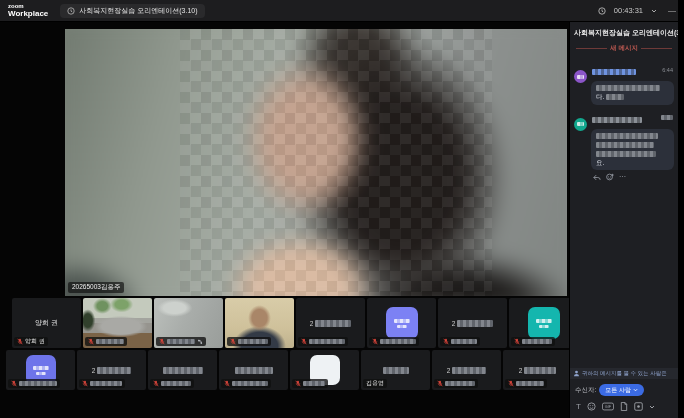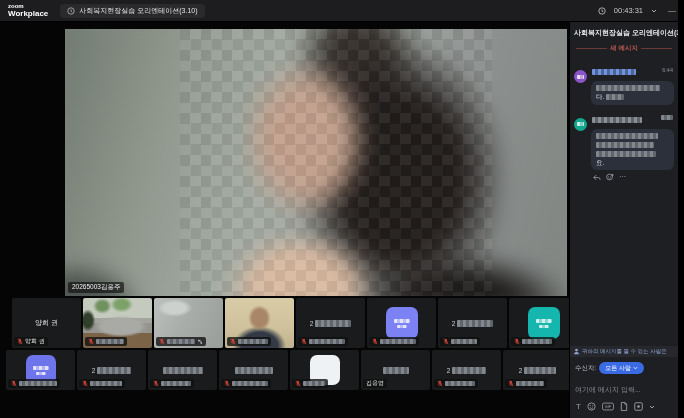--- a/index.html
+++ b/index.html
@@ -468,23 +468,20 @@
     </div>
     <div class="recipient">
       <span class="rlabel">수신자:</span>
       <div class="pill">
         <span>모든 사람</span>
         <svg width="5" height="4" viewBox="0 0 6 4">
             <path d="M1 1l2 2 2-2" stroke="#fff" fill="none" stroke-width="1"></path>
           </svg>
       </div>
     </div>
-    <div class="chat-input-wrap">
-      <input type="text" placeholder="여기에 메시지 입력..." style="">
-    </div>
     <div class="ctoolbar">
       <span class="fmt-t">T</span>
       <svg width="9" height="9" viewBox="0 0 10 10">
           <circle cx="5" cy="5" r="4" fill="none" stroke="#9b9ea4" stroke-width="1"></circle>
           <circle cx="3.6" cy="4" r=".6" fill="#9b9ea4"></circle>
           <circle cx="6.4" cy="4" r=".6" fill="#9b9ea4"></circle>
           <path d="M3.2 6.2a2.3 2.3 0 0 0 3.6 0" fill="none" stroke="#9b9ea4" stroke-width=".9"></path>
         </svg>
       <svg width="12" height="9" viewBox="0 0 14 10">
           <rect x=".5" y="1" width="13" height="8" rx="2" fill="none" stroke="#9b9ea4" stroke-width="1"></rect>

